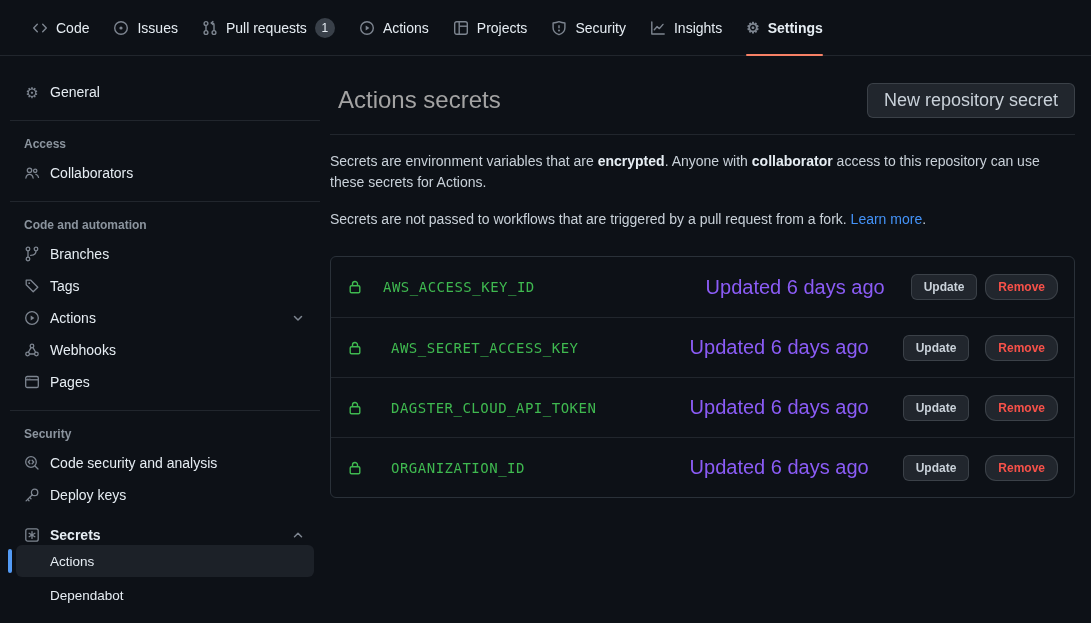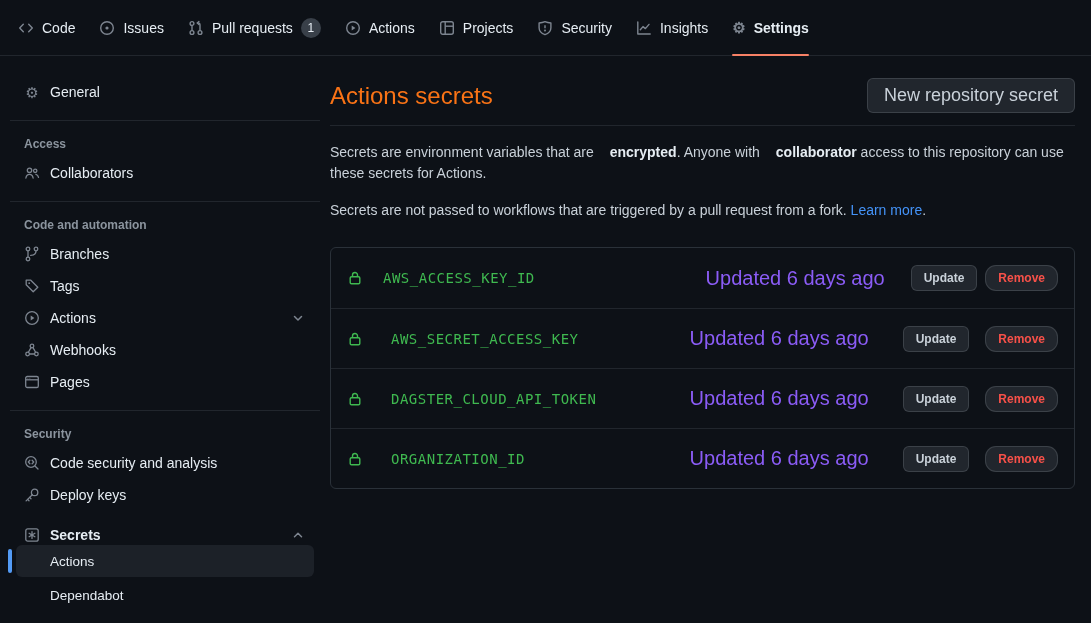--- a/index.html
+++ b/index.html
@@ -5,21 +5,21 @@
   * { box-sizing: border-box; }
   html,body { margin:0; padding:0; }
   body {
     width:1091px; height:623px; overflow:hidden; position:relative;
     background:#0d1117; color:#c9d1d9;
     font-family:"Liberation Sans", sans-serif;
   }
   svg { display:block; }
 
   
-  .topnav { display:flex; align-items:stretch; height:56px; border-bottom:1px solid #21262d; padding:0 6px; }
+  .topnav { display:flex; align-items:stretch; height:56px; border-bottom:1px solid #21262d; padding:0 20px; }
   .tab { display:flex; align-items:center; gap:8px; padding:0 10px; margin:0 2px; font-size:14px;
          color:#e6edf3; position:relative; cursor:pointer; white-space:nowrap; }
   .tab .ticon { color:#7d8590; }
   .tab.active { font-weight:700; }
   .tab.active::after { content:""; position:absolute; left:10px; right:10px; bottom:-1px; height:2px;
                        background:#f78166; border-radius:2px; }
   .badge { background:#394049; color:#e6edf3; font-size:12px; min-width:20px; height:20px; border-radius:10px;
            display:flex; align-items:center; justify-content:center; padding:0 6px; }
 
   
@@ -34,26 +34,26 @@
   .sub-item { height:32px; display:flex; align-items:center; border-radius:6px; padding:0 8px 0 34px;
               font-size:13.5px; color:#e6edf3; position:relative; margin-top:2px; cursor:pointer; }
   .sub-item.selected { background:#1c2128; }
   .sub-item.selected::before { content:""; position:absolute; left:-8px; top:4px; bottom:4px; width:4px;
               border-radius:2px; background:#539bf5; }
   .uni { font-size:15px; line-height:1; color:#7d8590; }
 
   
   .main { position:absolute; left:330px; top:56px; width:745px; }
   .main-header { display:flex; align-items:center; justify-content:space-between; padding-top:22px; }
-  .page-title { font-size:24px; font-weight:500; color:#f97316; margin:0; }
+  .page-title { font-size:24px; font-weight:500; color:#a3a3a3; margin:8px; }
   .btn { background:#21262d; border:1px solid rgba(240,246,252,0.13); border-radius:6px; color:#c9d1d9;
          font-size:18px; font-weight:500; padding:6px 16px; font-family:inherit; cursor:pointer; }
   .main-divider { border-top:1px solid #21262d; margin-top:12px; }
   .para { font-size:14px; line-height:21px; margin:16px 0 0; color:#c9d1d9; }
-  .para b { color:#e6edf3;margin-left:12px; }
+  .para b { color:#e6edf3; }
   .link { color:#4493f8; text-decoration:none; cursor:pointer; }
 
   .secrets-table { margin-top:26px; border:1px solid #2a3139; border-radius:6px; }
   .secret-row { display:flex; align-items:center; height:60px; padding:0 16px; }
   .secret-row + .secret-row { border-top:1px solid #21262d;gap:8px; }
   .lock { color:#3fb950; flex:none; }
   .secret-name { font-family:"DejaVu Sans Mono", monospace; font-size:14px; color:#3fb950;
                  margin-left:20px; letter-spacing:0.5px; flex:1; }
   .updated { color:#8b5cf6; font-size:20px; margin-right:26px; }
   .btn.small { font-size:12px; font-weight:700; padding:5px 12px; }

